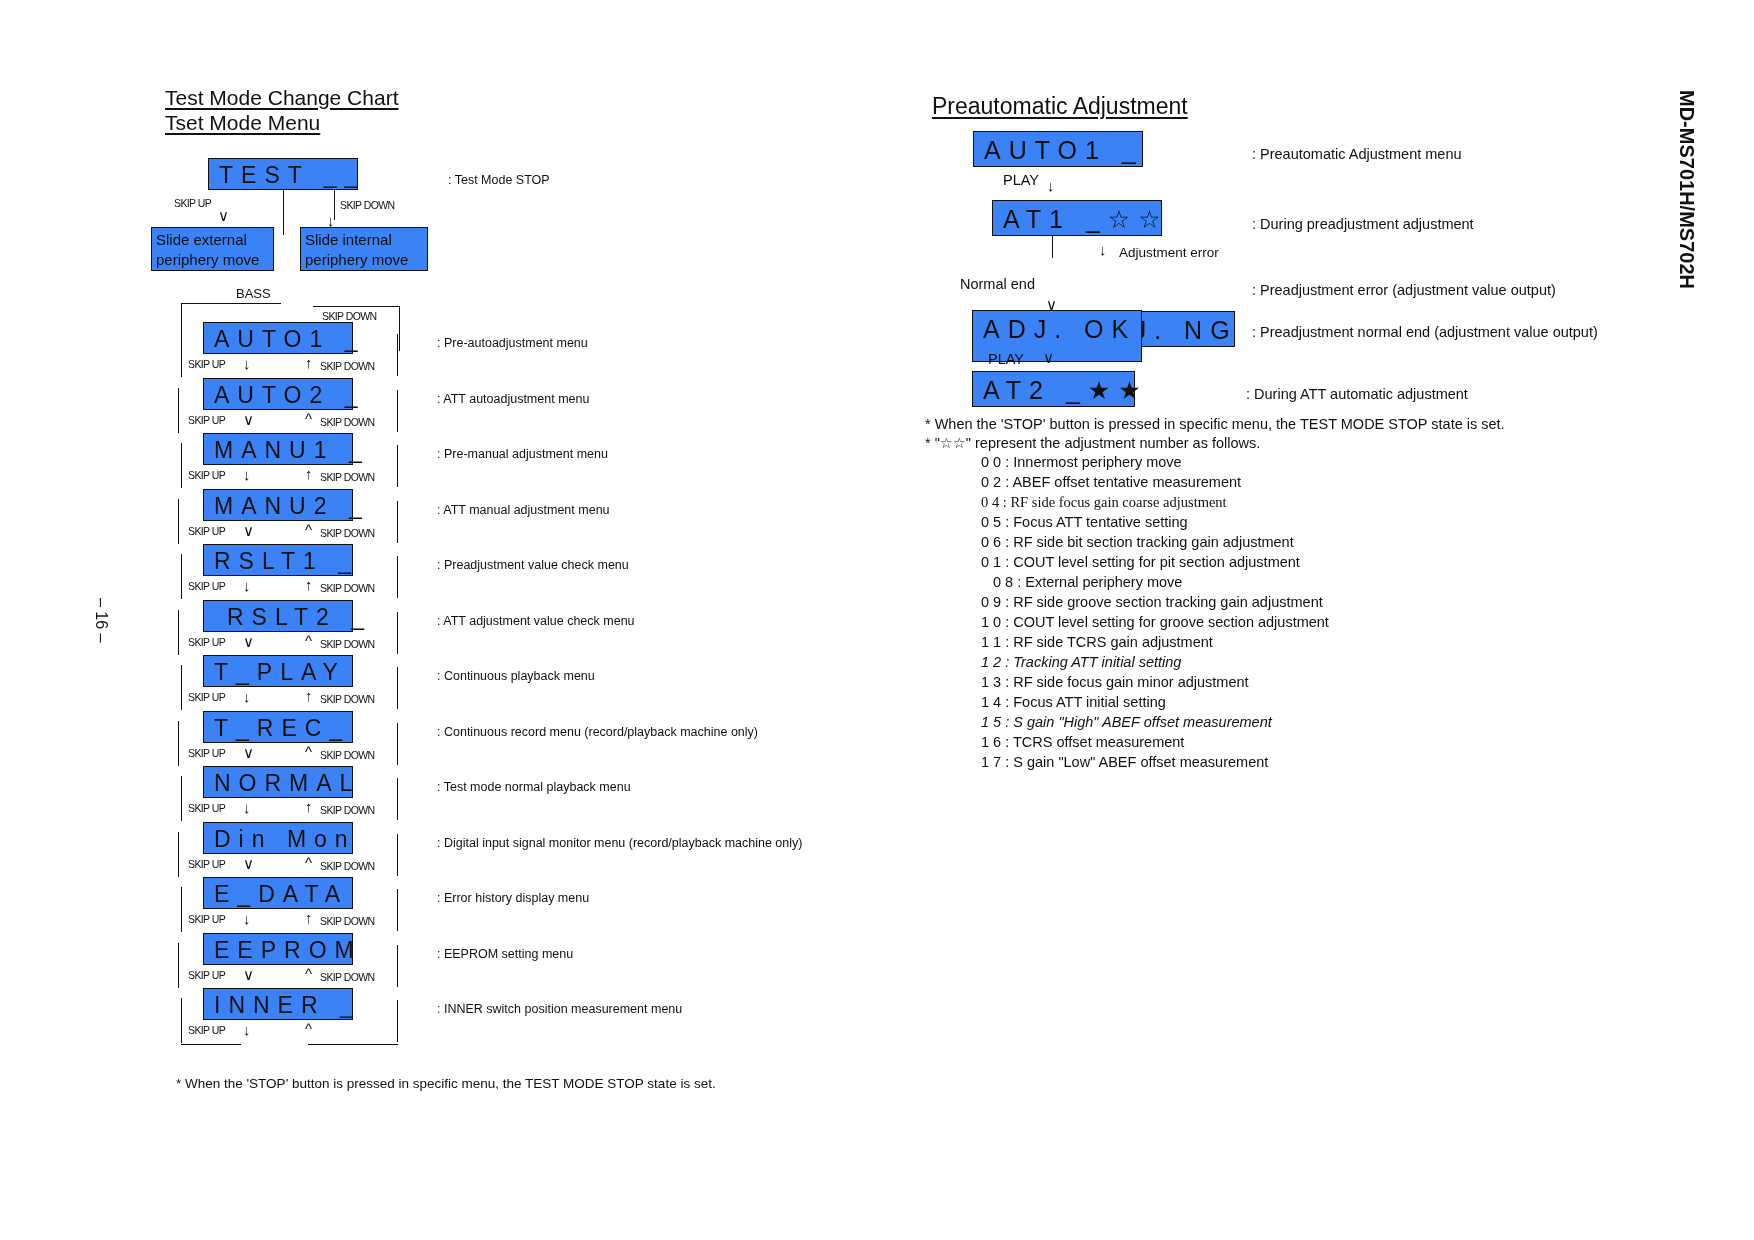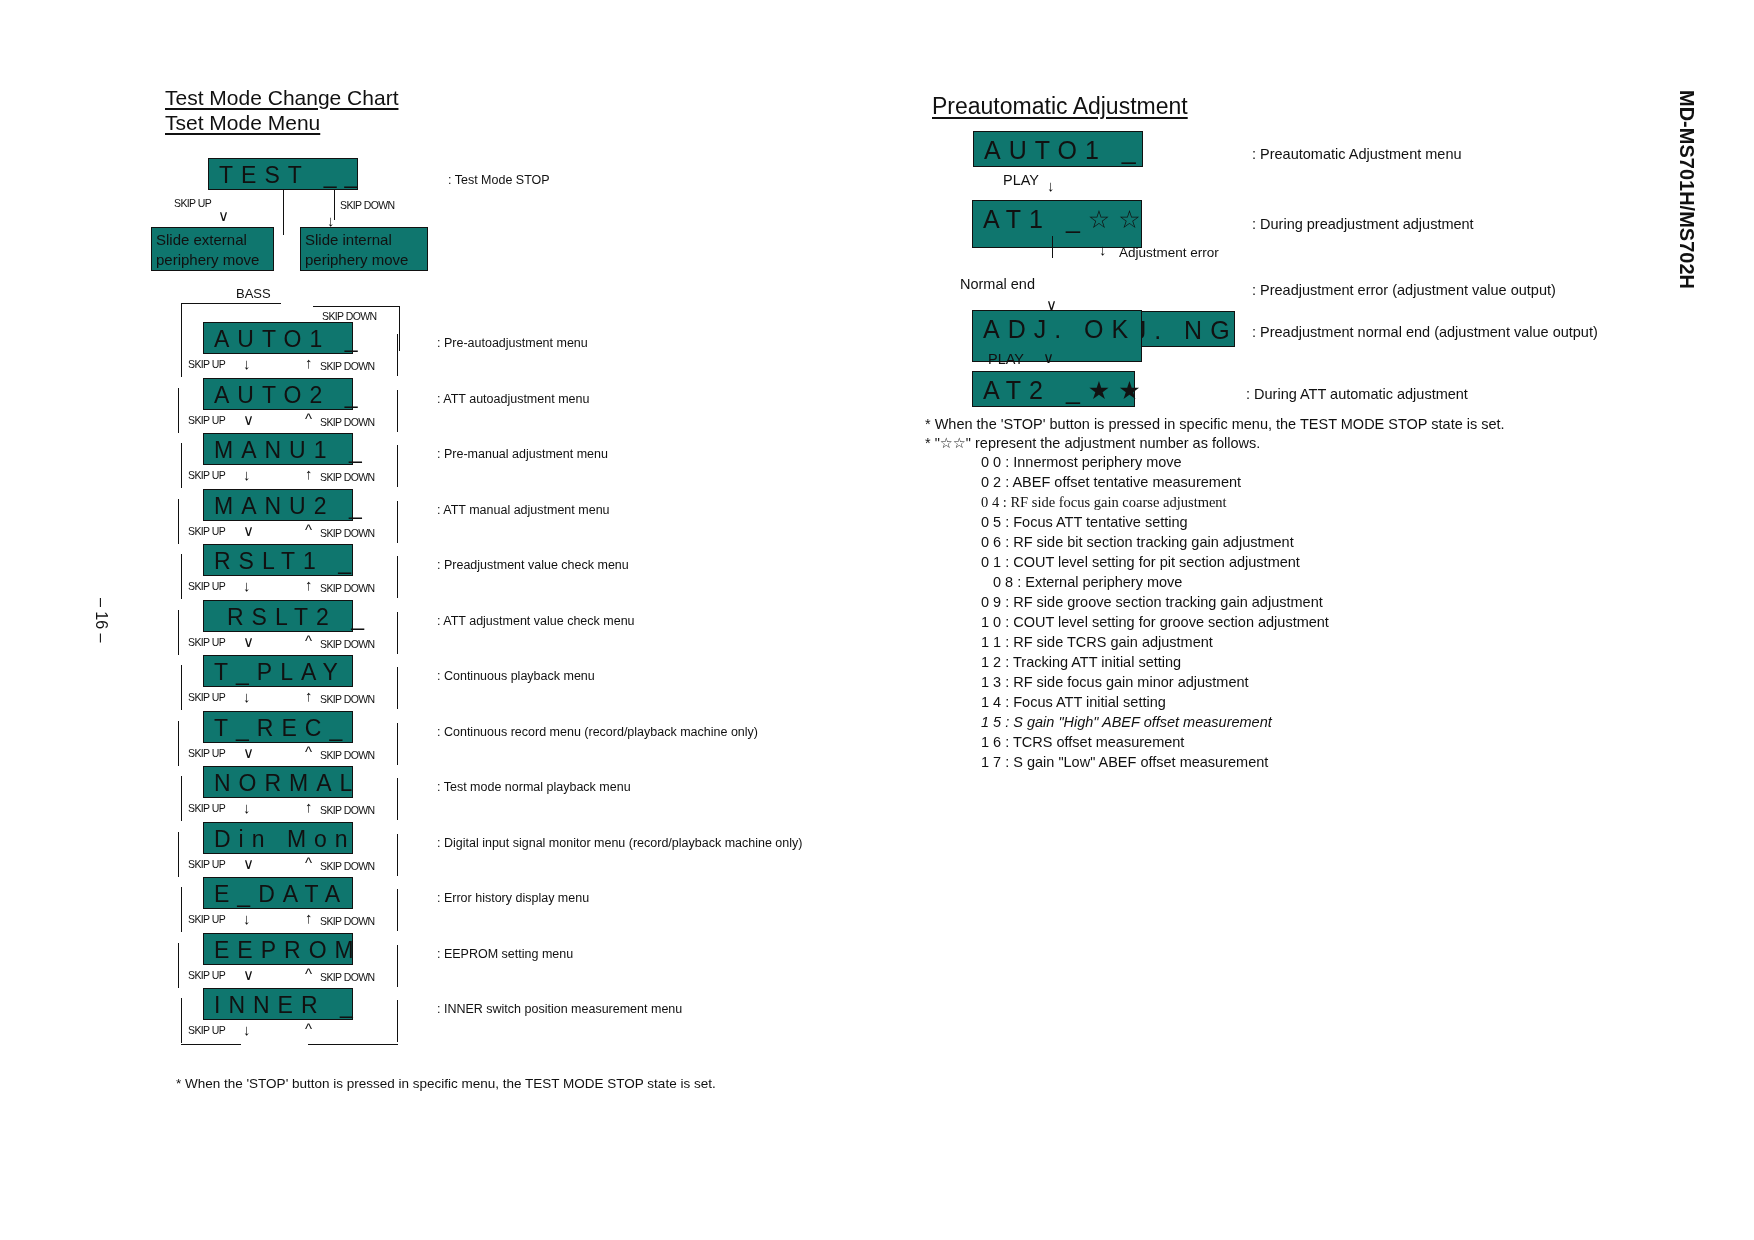--- a/index.html
+++ b/index.html
@@ -1,20 +1,20 @@
 <!DOCTYPE html>
 <html><head>
 <meta charset="utf-8">
 <style>
   html, body { margin:0; padding:0; background:#fff; }
   body { width:1754px; height:1240px; position:relative; overflow:hidden;
          font-family:"Liberation Sans", sans-serif; color:#111; }
   .abs { position:absolute; }
   .title { font-size:21px; text-decoration:underline; text-underline-offset:3px; white-space:nowrap; }
-  .lcd { position:absolute; border:1.5px solid #111; background:#0f766e;
+  .lcd { position:absolute; border:1.5px solid #111; background:#3b82f6;
          font-family:"Liberation Sans", sans-serif; font-size:23px; letter-spacing:8px;
          white-space:nowrap; padding:2px 0 0 10px; box-sizing:border-box; height:32px; line-height:28px; }
   .lbl { position:absolute; font-size:12.5px; white-space:nowrap; }
   .skip { position:absolute; font-size:10.5px; letter-spacing:-0.6px; white-space:nowrap; }
   .arrow { position:absolute; font-size:15px; line-height:15px; }
   .line { position:absolute; background:#111; }
   .note { position:absolute; font-size:14.5px; white-space:nowrap; }
   .adj-item { position:absolute; font-size:14.5px; white-space:nowrap; }
   .side { position:absolute; font-size:20px; font-weight:bold; white-space:nowrap;
           transform:rotate(90deg); transform-origin:left top; }
@@ -162,21 +162,21 @@
 
 <div class="lbl" style="left:176px;top:1076px;font-size:13.5px;">* When the 'STOP' button is pressed in specific menu, the TEST MODE STOP state is set.</div>
 
 <div class="abs title" style="left:932px;top:93px;font-size:23px;">Preautomatic Adjustment</div>
 
 <div class="lcd" style="left:973px;top:131px;width:170px;height:36px;line-height:32px;font-size:25px;">AUTO1 _</div>
 <div class="lbl" style="left:1252px;top:146px;font-size:14.5px;">: Preautomatic Adjustment menu</div>
 <div class="lbl" style="left:1003px;top:172px;font-size:14.5px;">PLAY</div>
 <span class="arrow" style="left:1047px;top:178px;">↓</span>
 
-<div class="lcd" style="left:972px;top:200px;width:170px;height:48px;line-height:32px;font-size:25px;">AT1 _☆☆</div>
+<div class="lcd" style="left:992px;top:200px;width:170px;height:36px;line-height:32px;font-size:25px;">AT1 _☆☆</div>
 <div class="lbl" style="left:1252px;top:216px;font-size:14.5px;">: During preadjustment adjustment</div>
 <div class="line" style="left:1052px;top:236px;width:1px;height:22px;"></div>
 <span class="arrow" style="left:1099px;top:242px;">↓</span>
 <div class="lbl" style="left:1119px;top:245px;font-size:13.5px;">Adjustment error</div>
 
 <div class="lbl" style="left:960px;top:276px;font-size:14.5px;">Normal end</div>
 <div class="lcd" style="left:1072px;top:265px;width:163px;height:36px;line-height:32px;font-size:25px;margin-top:46px;">ADJ. NG</div>
 <div class="lbl" style="left:1252px;top:282px;font-size:14.5px;">: Preadjustment error (adjustment value output)</div>
 <span class="arrow" style="left:1046px;top:297px;">∨</span>
 
@@ -194,21 +194,21 @@
     <div class="adj-item" style="left: 981px; top: 454px;">0 0 : Innermost periphery move</div>
     <div class="adj-item" style="left: 981px; top: 474px;">0 2 : ABEF offset tentative measurement</div>
     <div class="adj-item" style="left: 981px; top: 494px; font-family: Liberation Serif, serif;">0 4 : RF side focus gain coarse adjustment</div>
     <div class="adj-item" style="left: 981px; top: 514px;">0 5 : Focus ATT tentative setting</div>
     <div class="adj-item" style="left: 981px; top: 534px;">0 6 : RF side bit section tracking gain adjustment</div>
     <div class="adj-item" style="left: 981px; top: 554px;">0 1 : COUT level setting for pit section adjustment</div>
     <div class="adj-item" style="left: 981px; top: 574px; margin-left: 12px;">0 8 : External periphery move</div>
     <div class="adj-item" style="left: 981px; top: 594px;">0 9 : RF side groove section tracking gain adjustment</div>
     <div class="adj-item" style="left: 981px; top: 614px;">1 0 : COUT level setting for groove section adjustment</div>
     <div class="adj-item" style="left: 981px; top: 634px;">1 1 : RF side TCRS gain adjustment</div>
-    <div class="adj-item" style="left: 981px; top: 654px;">1 2 : Tracking ATT initial setting</div>
+    <div class="adj-item" style="left: 981px; top: 654px; font-style: italic;">1 2 : Tracking ATT initial setting</div>
     <div class="adj-item" style="left: 981px; top: 674px;">1 3 : RF side focus gain minor adjustment</div>
     <div class="adj-item" style="left: 981px; top: 694px;">1 4 : Focus ATT initial setting</div>
     <div class="adj-item" style="left: 981px; top: 714px; font-style: italic;">1 5 : S gain "High" ABEF offset measurement</div>
     <div class="adj-item" style="left: 981px; top: 734px;">1 6 : TCRS offset measurement</div>
     <div class="adj-item" style="left: 981px; top: 754px;">1 7 : S gain "Low" ABEF offset measurement</div>
   </div>
 
 <div class="side" style="left:1698px;top:90px;">MD-MS701H/MS702H</div>
 <div class="pagenum" style="left:110px;top:598px;">– 16 –</div>
 

